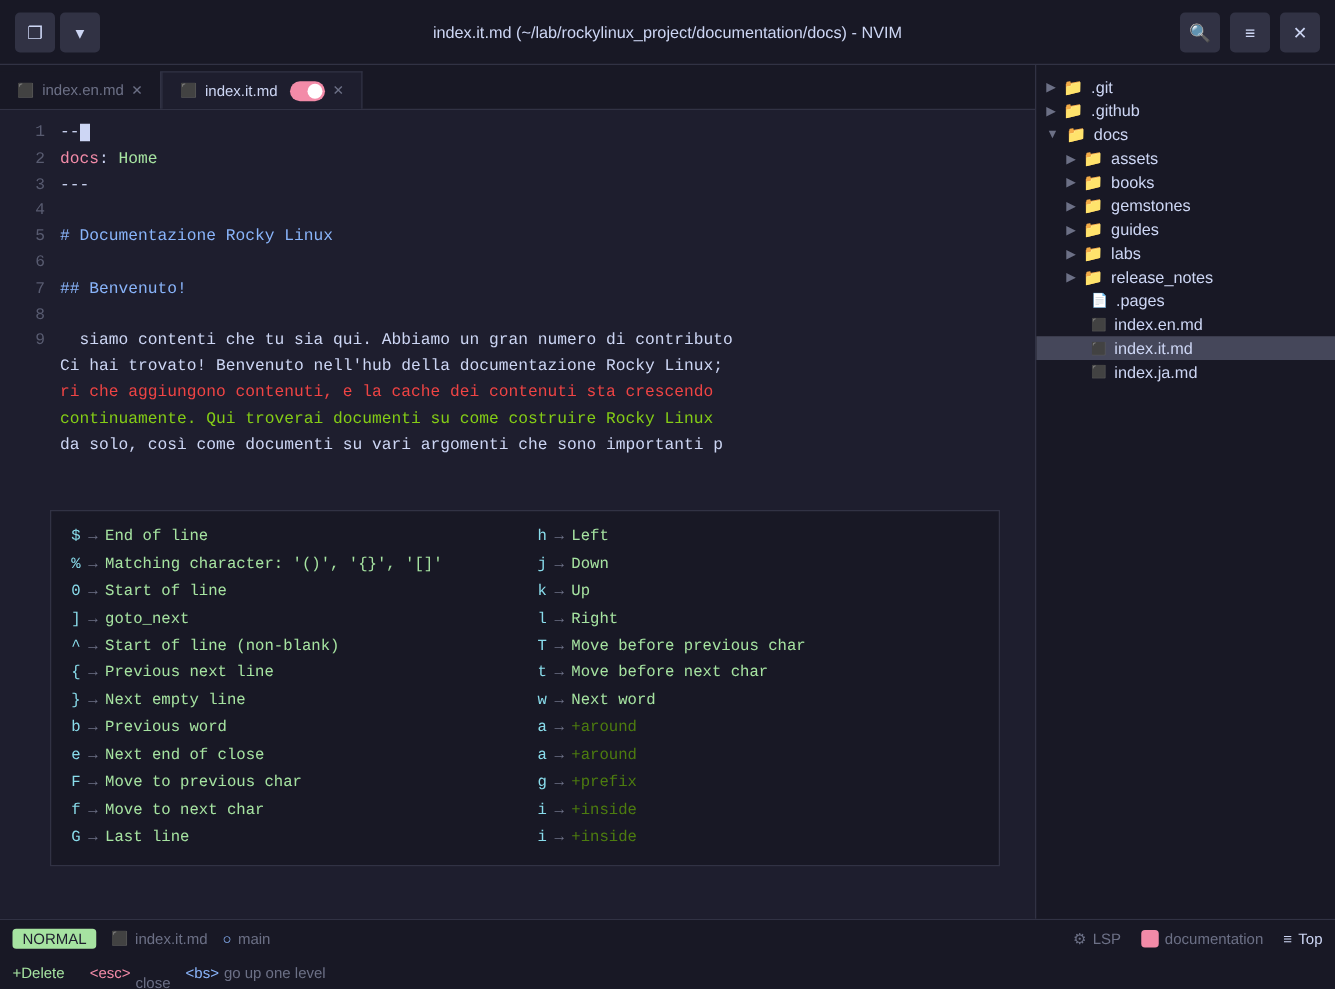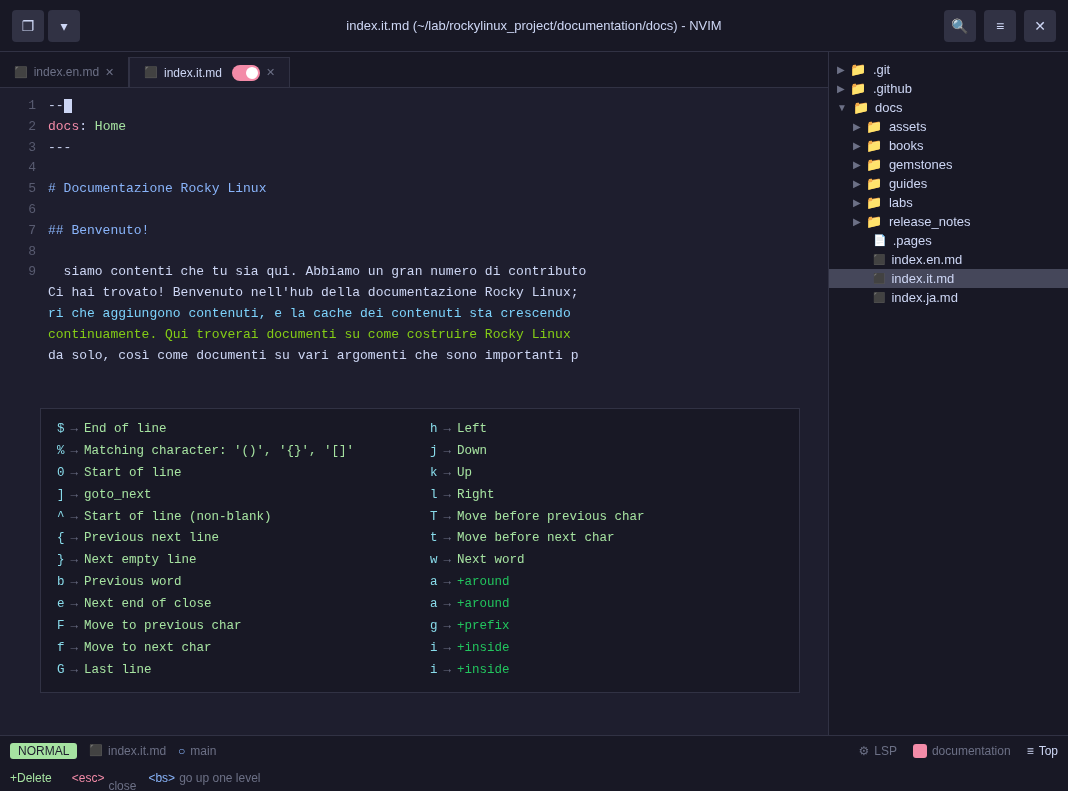--- a/index.html
+++ b/index.html
@@ -173,21 +173,21 @@
     
     .kw-dash { color: #cdd6f4; }
     .kw-title { color: #f38ba8; }
     .kw-value { color: #a6e3a1; }
     .kw-h1 { color: #89b4fa; }
     .kw-h2 { color: #89b4fa; }
     .kw-text { color: #cdd6f4; }
     .kw-arrow { color: #6c7086; }
     .kw-desc { color: #a6e3a1; }
     .kw-key { color: #89dceb; }
-    .kw-motion { color: #22c55e; }
+    .kw-motion { color: #4d7c0f; }
 
     
     .cursor {
       display: inline-block;
       width: 8px;
       height: 14px;
       background: #cdd6f4;
       vertical-align: text-bottom;
     }
 
@@ -369,21 +369,21 @@
         <div class="code-line"><span class="kw-dash">--</span><span class="cursor"></span></div>
         <div class="code-line"><span class="kw-title">docs</span><span class="kw-dash">: </span><span class="kw-value">Home</span></div>
         <div class="code-line"><span class="kw-dash">---</span></div>
         <div class="code-line">&nbsp;</div>
         <div class="code-line"><span class="kw-h1"># Documentazione Rocky Linux</span></div>
         <div class="code-line">&nbsp;</div>
         <div class="code-line"><span class="kw-h2">## Benvenuto!</span></div>
         <div class="code-line">&nbsp;</div>
         <div class="code-line" style="color:#cdd6f4">&nbsp; siamo contenti che tu sia qui. Abbiamo un gran numero di contributo</div>
         <div class="code-line"><span class="kw-text">Ci hai trovato! Benvenuto nell'hub della documentazione Rocky Linux;</span></div>
-        <div class="code-line" style="color:#7dd3fc">ri che aggiungono contenuti, e la cache dei contenuti sta crescendo</div>
+        <div class="code-line" style="color:#ef4444">ri che aggiungono contenuti, e la cache dei contenuti sta crescendo</div>
         <div class="code-line" style="color:#84cc16">continuamente. Qui troverai documenti su come costruire Rocky Linux</div>
         <div class="code-line" style="color:#cdd6f4">da solo, così come documenti su vari argomenti che sono importanti p</div>
       </div>
 
       <div id="cheatsheet" style="position:absolute; top:320px; left:40px; right:0; background:#181825; border:1px solid #313244; padding:10px 16px; display:grid; grid-template-columns:1fr 1fr; gap:0 20px; font-size:12.5px; font-family:'Courier New',monospace; z-index:10;">
 
         <div>
           <div class="cheat-row">
             <span class="kw-key">$</span>
             <span class="kw-arrow">→</span>

